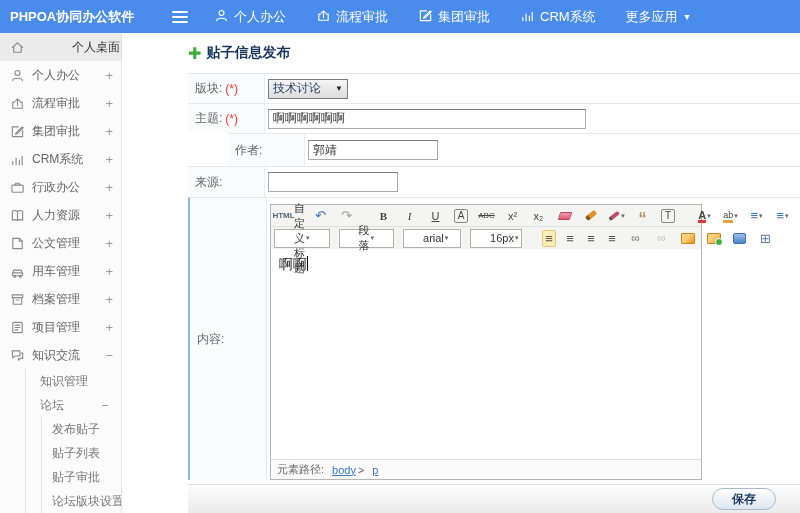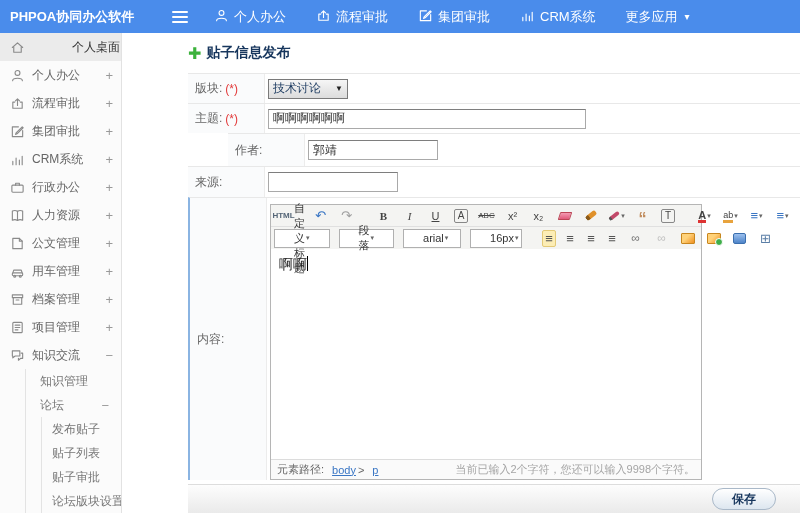--- a/index.html
+++ b/index.html
@@ -440,21 +440,20 @@
 
           <div class="edit-area">
             <span>啊啊</span><span class="cursor-bar"></span>
           </div>
 
           <div class="statusbar">
             <span>元素路径: </span>
             <span class="path-link">body</span>
             <span> &gt; </span>
             <span class="path-link">p</span>
-            <span class="status-right">当前已输入2个字符，您还可以输入9998个字符。</span>
           </div>
         </div>
       </div>
     </div>
 
     <div class="footbar">
       <button class="save-btn">保存</button>
     </div>
   </div>
 </div>

